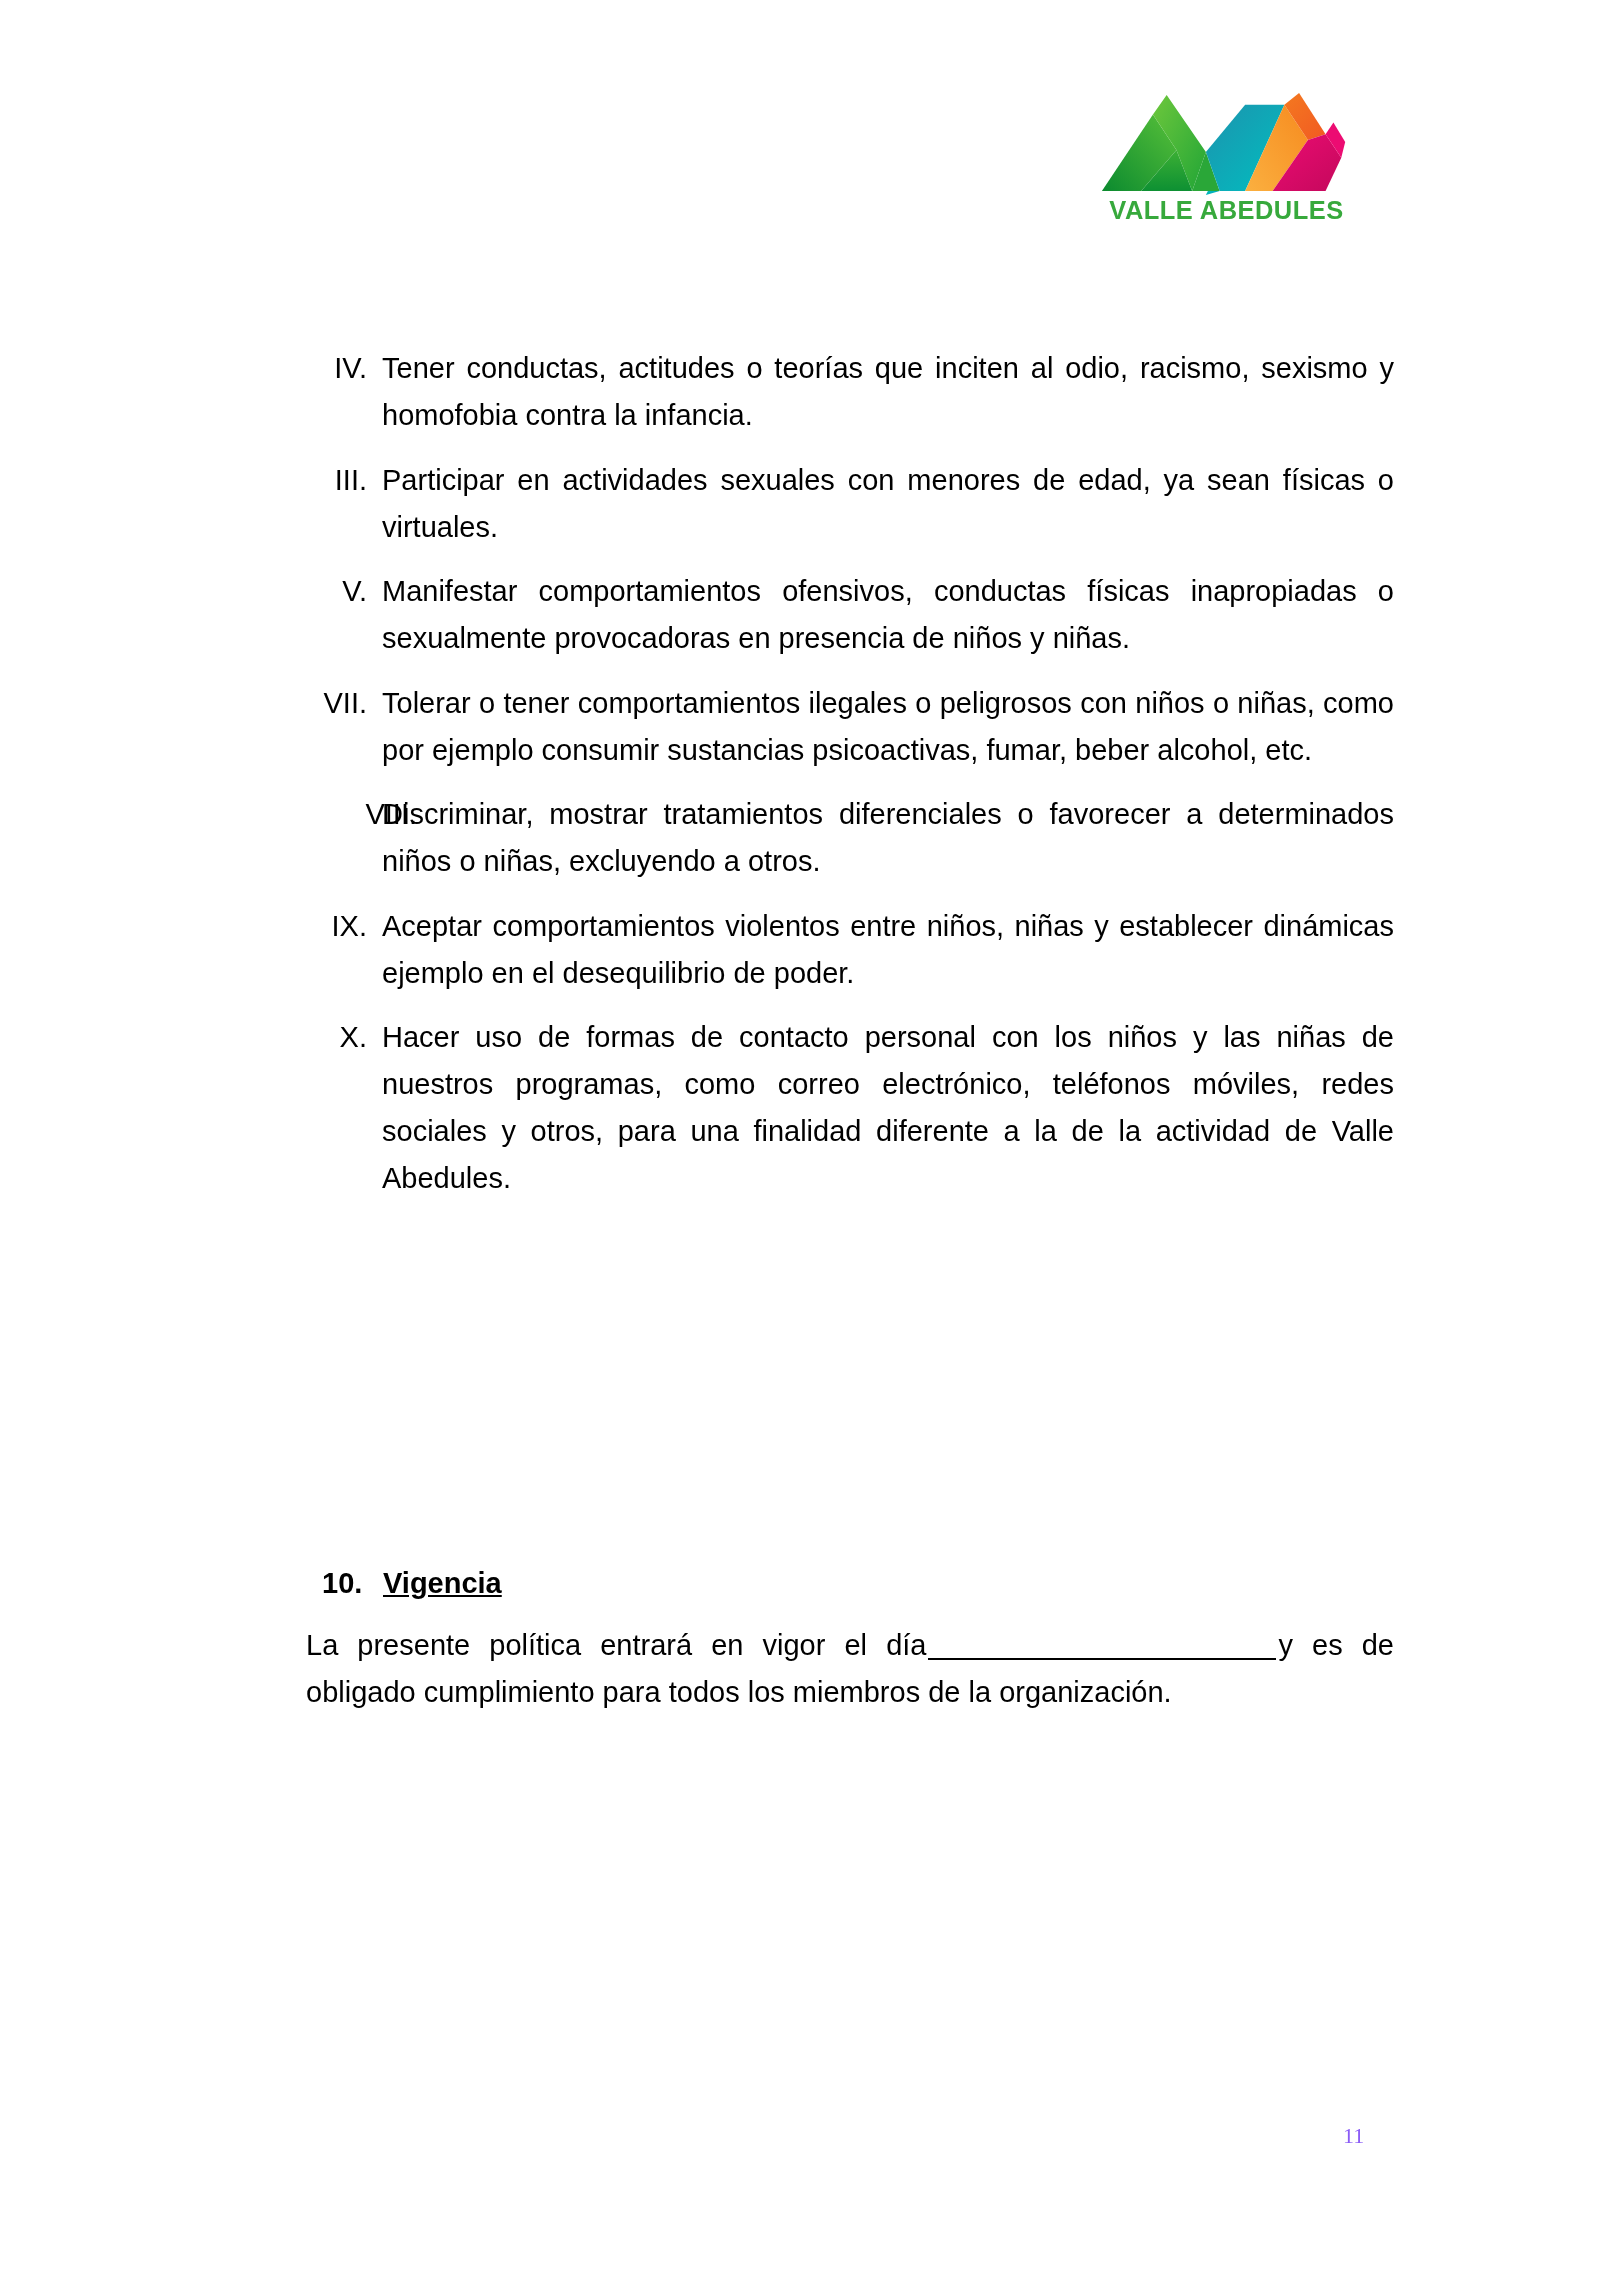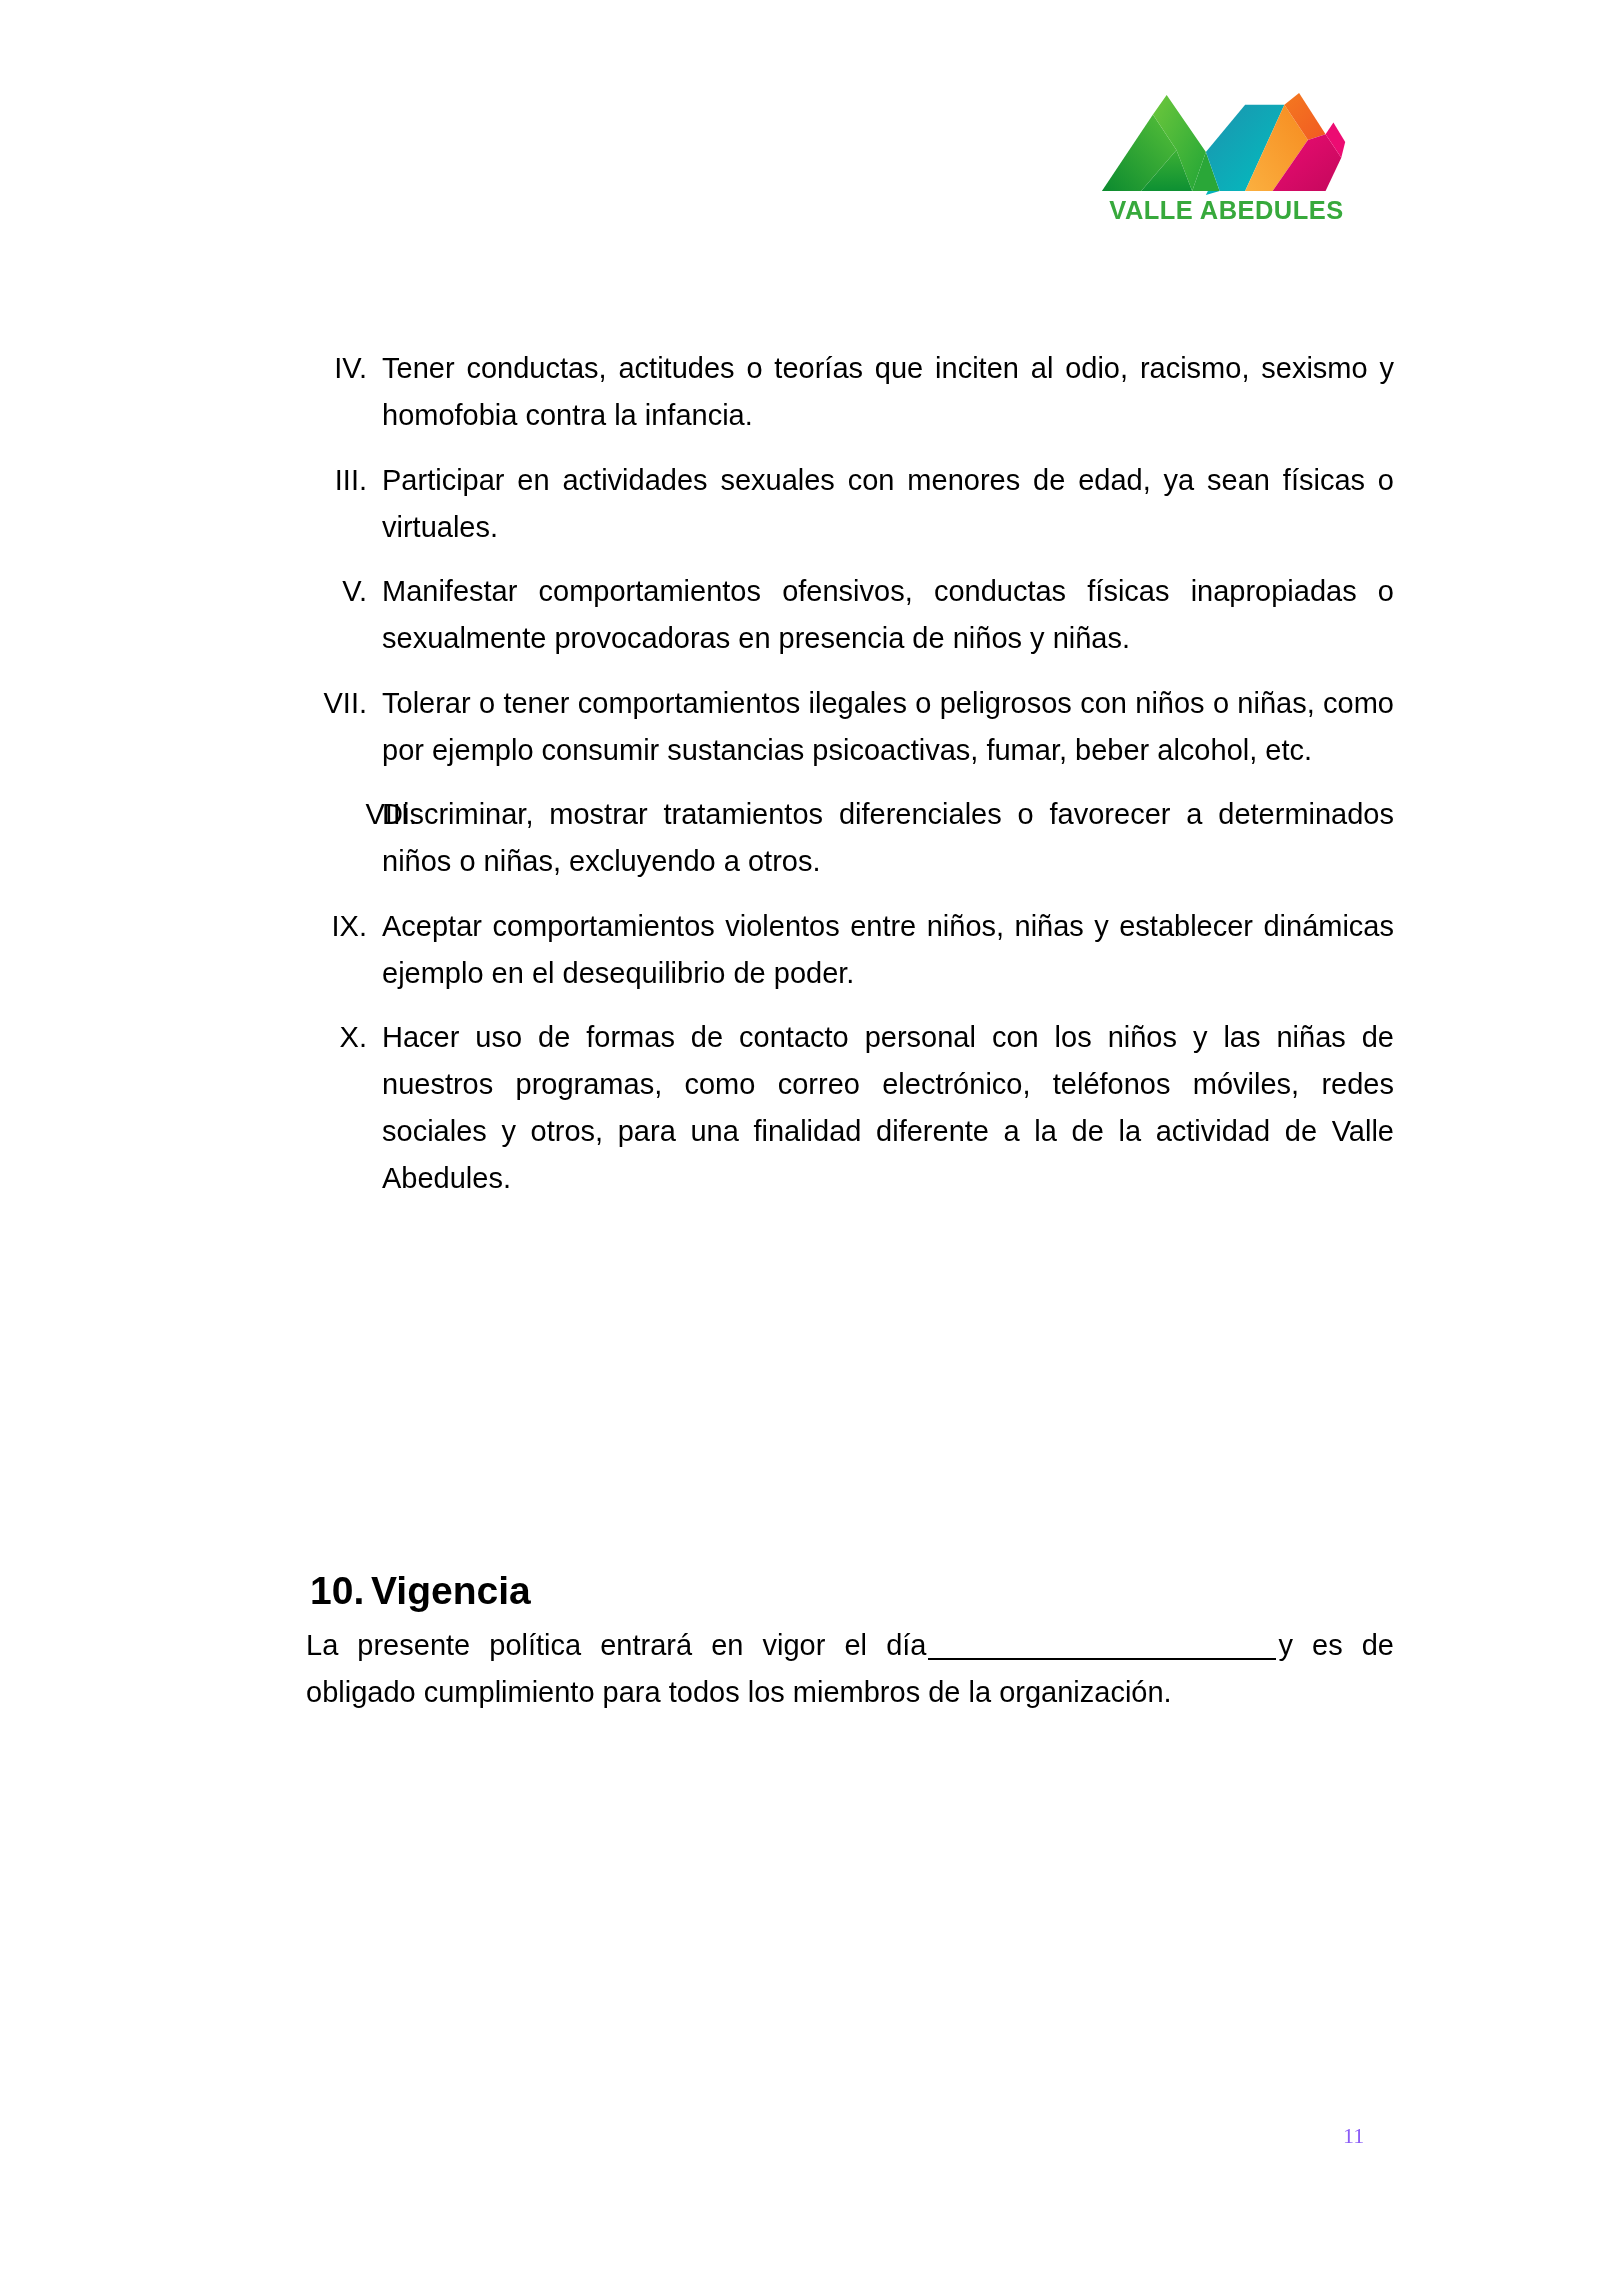--- a/index.html
+++ b/index.html
@@ -100,26 +100,27 @@
     display: block;
   }
   
   .item .body.full-justify {
     text-align: justify;
   }
 
   
   .section-heading {
     position: absolute;
-    left: 310px;
+    left: 322px;
     top: 1560px;
-    font-size: 39px;
+    font-size: 29px;
     font-weight: 700;
     line-height: 1.6;
     white-space: nowrap;
+    text-decoration: underline;
   }
   .section-heading .num {
     display: inline-block;
     width: 61px;
   }
 
   .section-para {
     position: absolute;
     left: 306px;
     top: 1622px;

